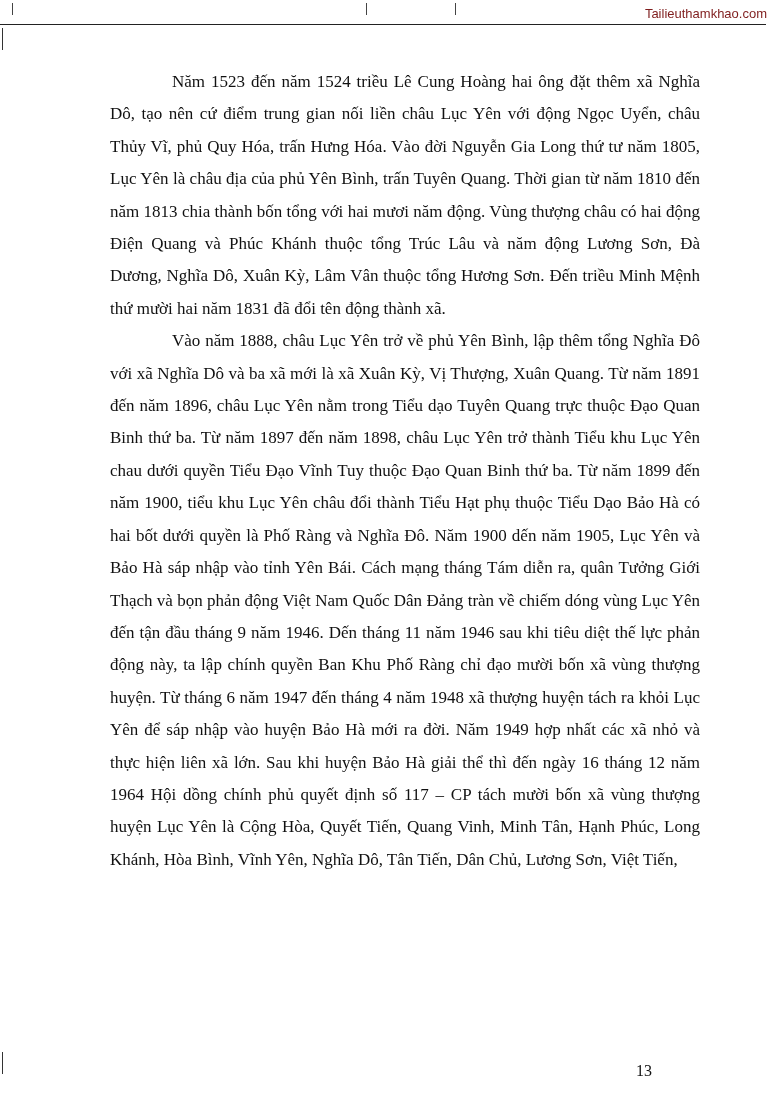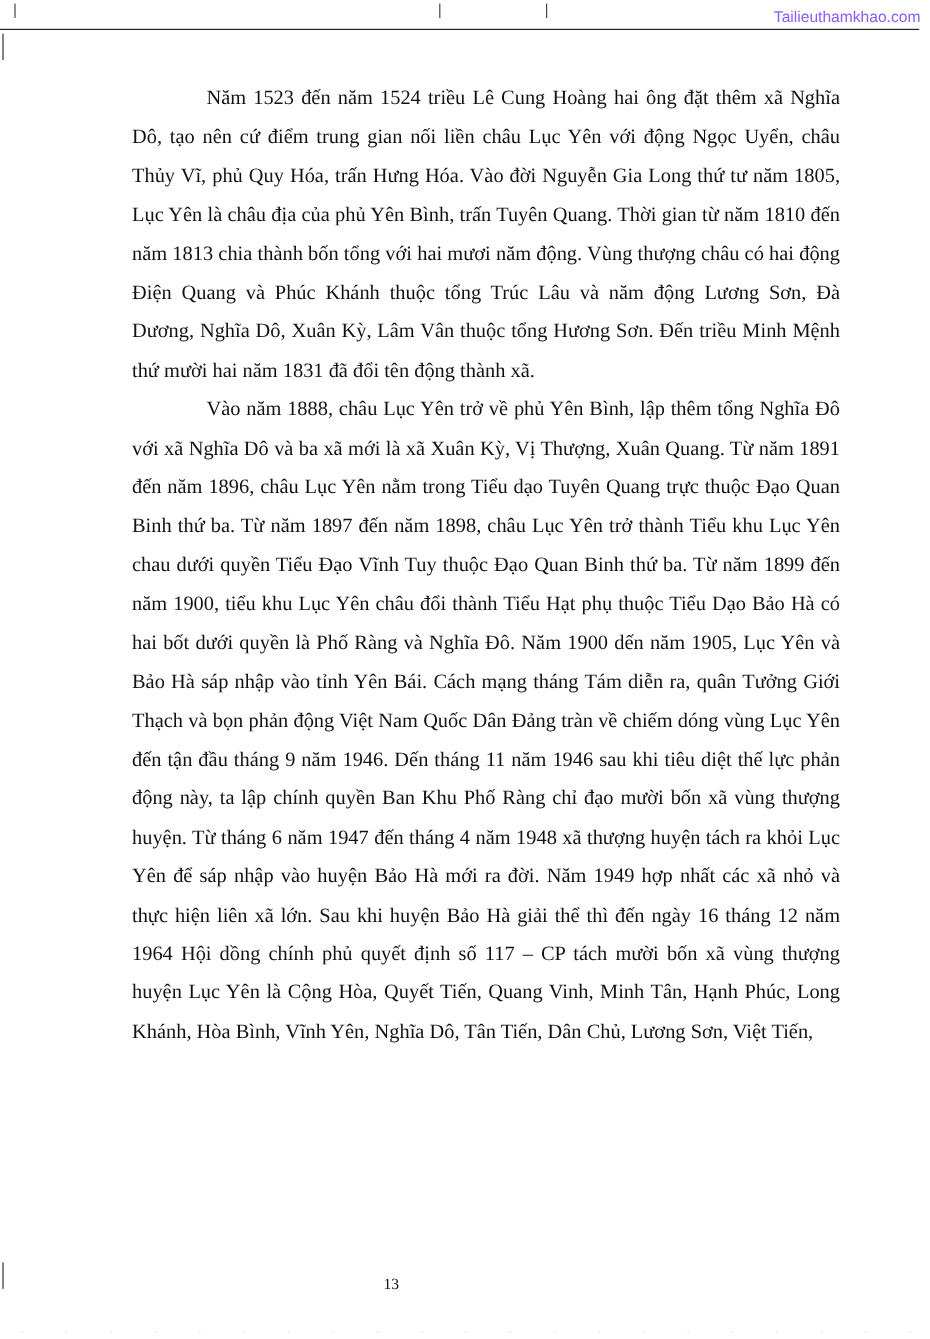--- a/index.html
+++ b/index.html
@@ -7,32 +7,32 @@
       width: 775px; height: 1116px; background: #ffffff; position: relative; overflow: hidden;
       font-family: "Liberation Serif", "DejaVu Serif", serif; color: #111;
     }
     .top-rule { position: absolute; left: 0; top: 24px; width: 766px; height: 1px; background: #222; }
     .left-mark { position: absolute; left: 2px; top: 28px; width: 1px; height: 22px; background: #333; }
     .left-mark2 { position: absolute; left: 2px; top: 1052px; width: 1px; height: 22px; background: #333; }
     .header-noise { position: absolute; left: 0; top: 0; width: 775px; height: 22px; }
     .header-bar { position: absolute; top: 3px; height: 12px; width: 1px; background: #444; }
     .watermark {
       position: absolute; right: 8px; top: 6px; font-family: "Liberation Sans", "DejaVu Sans", sans-serif;
-      font-size: 13px; color: #8b5cf6; letter-spacing: 0px;
+      font-size: 13px; color: #7f1d1d; letter-spacing: 0px;
     }
     .content {
       position: absolute; left: 110px; top: 66px; width: 590px;
     }
     .para {
       margin: 0; font-size: 17px; line-height: 32.4px; text-align: justify;
       text-indent: 62px;
     }
     .page-number {
-      position: absolute; left: 0; width: 652px; top: 1062px; text-align: center;
-      font-size: 13px; font-family: "Liberation Serif", serif;
+      position: absolute; left: 0; width: 652px; top: 1062px; text-align: right;
+      font-size: 16px; font-family: "Liberation Serif", serif;
     }
     .bottom-noise { position: absolute; left: 0; top: 1108px; width: 775px; height: 4px;
       background-image: radial-gradient(#999 0.6px, transparent 0.8px); background-size: 37px 4px; opacity: 0.6; }
   </style>
 </head>
 <body>
 
 <div class="header-noise">
   <div class="header-bar" style="left:12px"></div>
   <div class="header-bar" style="left:366px"></div>

